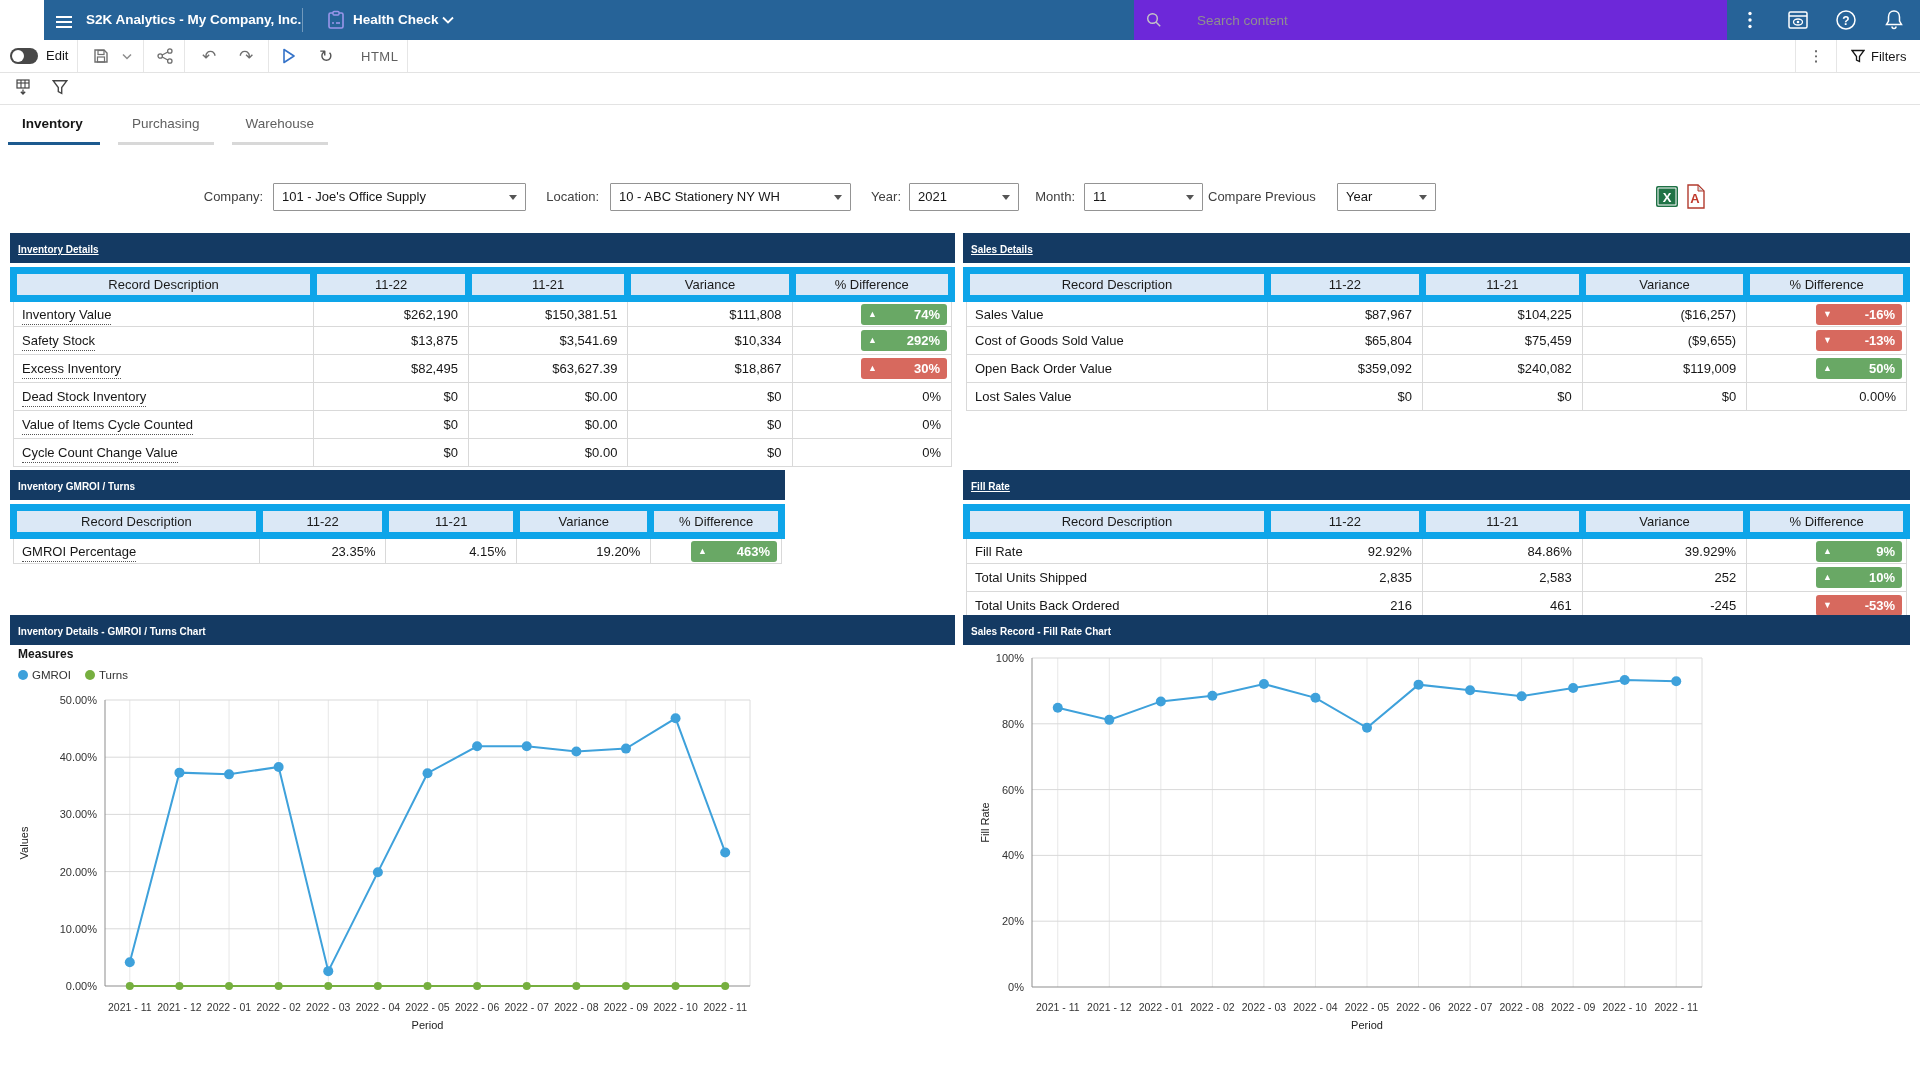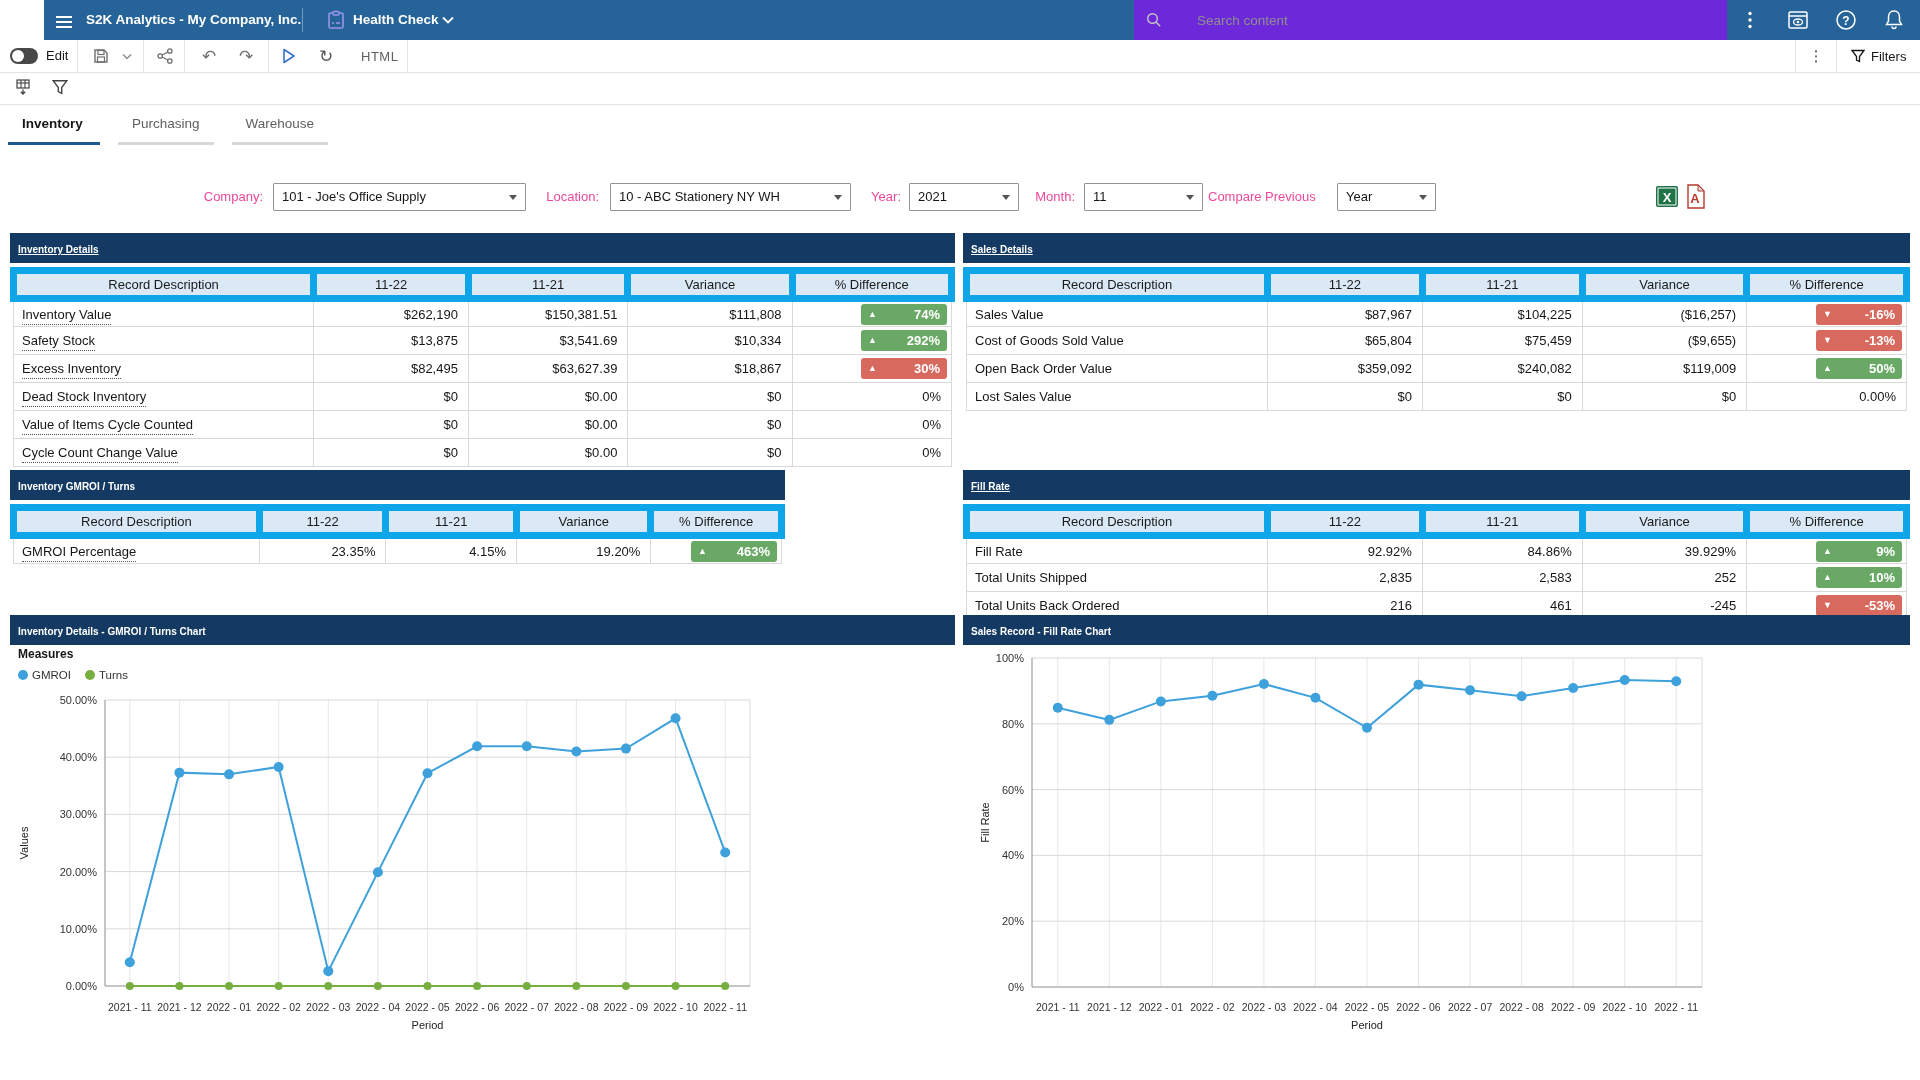--- a/index.html
+++ b/index.html
@@ -39,21 +39,21 @@
   .quickbar { position:absolute; left:0; top:73px; width:1920px; height:32px; border-bottom:1px solid #e3e3e3; background:#fff; }
   .quick-btn { position:absolute; top:0; width:32px; height:31px; background:none; border:none; cursor:pointer; color:#444; padding:0; }
 
   
   .tabs { position:absolute; left:8px; top:105px; height:40px; display:flex; gap:18px; }
   .tab { min-width:92px; text-align:left; padding:0 14px; line-height:36px; font-size:13.5px; color:#5f5f5f; border-bottom:3px solid #d8d8d8; cursor:pointer; background:none; border-top:none; border-left:none; border-right:none; font-family:"Liberation Sans",sans-serif; }
   .tab.active { color:#161616; font-weight:bold; border-bottom-color:#1d5a8f; }
 
   
   .filterbar { position:absolute; left:0; top:145px; width:1920px; height:88px; background:#fff; }
-  .flabel { position:absolute; top:38px; height:28px; line-height:28px; font-size:13px; color:#ec4899; text-align:right; }
+  .flabel { position:absolute; top:38px; height:28px; line-height:28px; font-size:13px; color:#404040; text-align:right; }
   .fselect { position:absolute; top:38px; height:28px; border:1px solid #949494; border-radius:1px; background:#fff; font-size:13px; line-height:26px; padding:0 22px 0 8px; cursor:pointer; color:#161616; }
   .fselect:after { content:''; position:absolute; right:8px; top:11px; border-left:4px solid transparent; border-right:4px solid transparent; border-top:5px solid #555; }
   .export-btn { position:absolute; background:none; border:none; padding:0; cursor:pointer; }
 
   
   .panel { position:absolute; }
   .sec-bar { height:30px; background:#143a63; line-height:30px; padding-left:8px; }
   .sec-title { color:#fff; font-size:10px; font-weight:bold; text-decoration:none; }
   .sec-title.link { text-decoration:underline; cursor:pointer; }
   table.grid { width:100%; border-collapse:collapse; margin-top:4px; font-size:13px; table-layout:fixed; }

